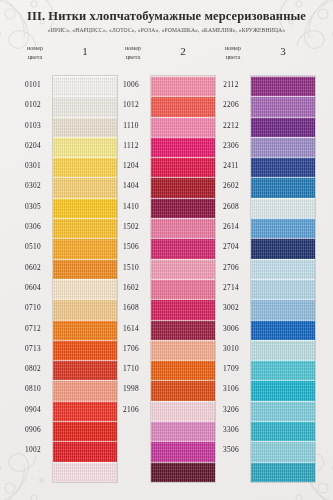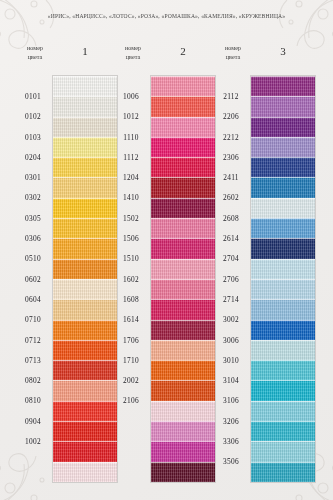--- a/index.html
+++ b/index.html
@@ -100,21 +100,20 @@
     height: 100%;
   }
   .col1 { left: 12px;  }
   .col2 { left: 110px; }
   .col3 { left: 210px; }
 
   .numstack {
     position: absolute;
     top: 0; left: 0;
     width: 42px;
-    margin-top: 12px;
   }
   .swstack {
     position: absolute;
     top: 0;
     left: 40px;
     width: 66px;
     border: 1px solid #cfcdcb;
     background: #fff;
   }
 
@@ -200,20 +199,21 @@
     <g fill="none" stroke="#b9b2ab" stroke-width="1.1">
       <path d="M2 4 C22 8, 34 20, 38 38 C40 48, 34 56, 26 54 C18 52, 16 42, 24 38 C32 34, 44 40, 46 52"></path>
       <path d="M10 2 C28 14, 36 26, 34 44"></path>
       <circle cx="20" cy="20" r="5"></circle>
       <circle cx="44" cy="10" r="3"></circle>
       <circle cx="8" cy="40" r="2.4"></circle>
     </g>
   </svg>
 
   <div class="header">
+    <div class="title">III. Нитки хлопчатобумажные мерсеризованные</div>
     <div class="subtitle">«ИРИС», «НАРЦИСС», «ЛОТОС», «РОЗА», «РОМАШКА», «КАМЕЛИЯ», «КРУЖЕВНИЦА»</div>
   </div>
 
   <div class="colheaders">
     <div class="ch-group" style="left:12px;">
       <div class="ch-label" style="left:0;">
         <span>номер</span><br>
         <span>цвета</span>
       </div>
       <div class="ch-num" style="left:40px;">1</div>
@@ -247,20 +247,21 @@
           <div class="numcell">0306</div>
           <div class="numcell">0510</div>
           <div class="numcell">0602</div>
           <div class="numcell">0604</div>
           <div class="numcell">0710</div>
           <div class="numcell">0712</div>
           <div class="numcell">0713</div>
           <div class="numcell">0802</div>
           <div class="numcell">0810</div>
           <div class="numcell">0904</div>
+          <div class="numcell">0906</div>
           <div class="numcell">1002</div>
         </div>
       <div class="swstack">
           <div class="swatch" style="background: rgb(243, 242, 239);"></div>
           <div class="swatch" style="background: rgb(236, 234, 227);"></div>
           <div class="swatch" style="background: rgb(232, 224, 207);"></div>
           <div class="swatch" style="background: rgb(247, 233, 138);"></div>
           <div class="swatch" style="background: rgb(251, 210, 74);"></div>
           <div class="swatch" style="background: rgb(247, 207, 114);"></div>
           <div class="swatch" style="background: rgb(253, 198, 28);"></div>
@@ -279,30 +280,31 @@
           <div class="swatch" style="background: rgb(247, 223, 226);"></div>
         </div>
     </div>
     <div class="column col2">
       <div class="numstack">
           <div class="numcell">1006</div>
           <div class="numcell">1012</div>
           <div class="numcell">1110</div>
           <div class="numcell">1112</div>
           <div class="numcell">1204</div>
+          <div class="numcell">1404</div>
           <div class="numcell">1410</div>
           <div class="numcell">1502</div>
           <div class="numcell">1506</div>
           <div class="numcell">1510</div>
           <div class="numcell">1602</div>
           <div class="numcell">1608</div>
           <div class="numcell">1614</div>
           <div class="numcell">1706</div>
           <div class="numcell">1710</div>
-          <div class="numcell">2002</div>
+          <div class="numcell">1998</div>
           <div class="numcell">2106</div>
         </div>
       <div class="swstack">
           <div class="swatch" style="background: rgb(244, 139, 166);"></div>
           <div class="swatch" style="background: rgb(244, 86, 76);"></div>
           <div class="swatch" style="background: rgb(242, 133, 173);"></div>
           <div class="swatch" style="background: rgb(232, 23, 107);"></div>
           <div class="swatch" style="background: rgb(224, 21, 72);"></div>
           <div class="swatch" style="background: rgb(168, 23, 36);"></div>
           <div class="swatch" style="background: rgb(140, 19, 64);"></div>
@@ -330,21 +332,21 @@
           <div class="numcell">2411</div>
           <div class="numcell">2602</div>
           <div class="numcell">2608</div>
           <div class="numcell">2614</div>
           <div class="numcell">2704</div>
           <div class="numcell">2706</div>
           <div class="numcell">2714</div>
           <div class="numcell">3002</div>
           <div class="numcell">3006</div>
           <div class="numcell">3010</div>
-          <div class="numcell">3104</div>
+          <div class="numcell">1709</div>
           <div class="numcell">3106</div>
           <div class="numcell">3206</div>
           <div class="numcell">3306</div>
           <div class="numcell">3506</div>
         </div>
       <div class="swstack">
           <div class="swatch" style="background: rgb(142, 42, 129);"></div>
           <div class="swatch" style="background: rgb(164, 103, 181);"></div>
           <div class="swatch" style="background: rgb(110, 37, 132);"></div>
           <div class="swatch" style="background: rgb(155, 139, 200);"></div>

